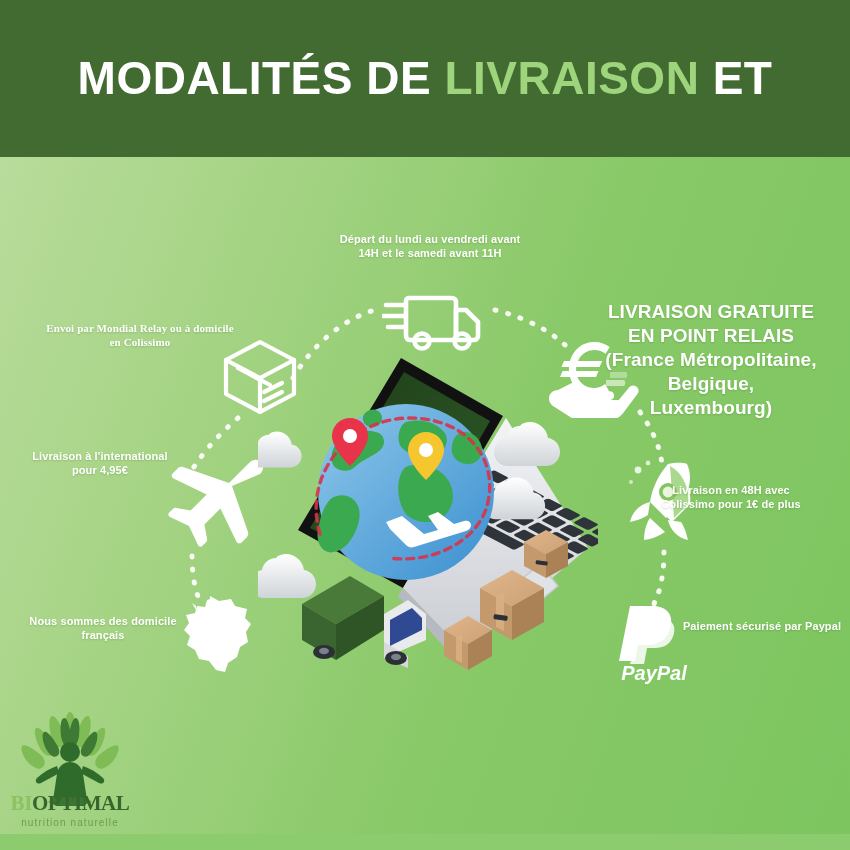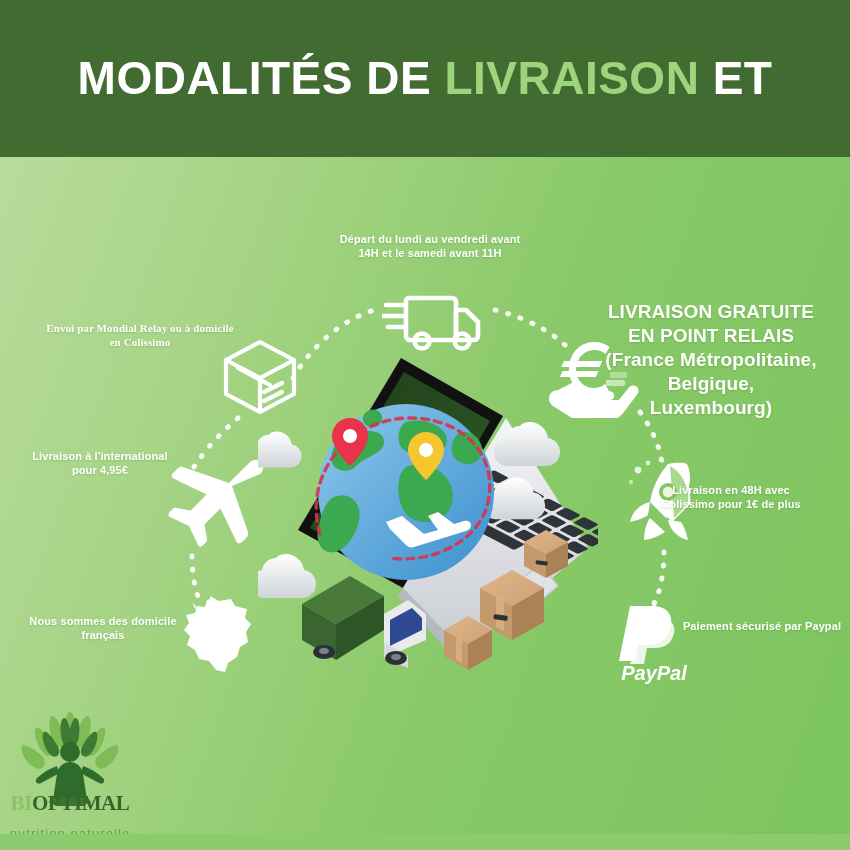--- a/index.html
+++ b/index.html
@@ -55,21 +55,21 @@
   .i-paypal{left:608px;top:600px;width:92px;height:84px;}
   
   .scene{position:absolute;left:258px;top:352px;width:340px;height:330px;}
   
   .brand{position:absolute;left:8px;top:706px;width:124px;height:104px;}
   .brand-txt{
     position:absolute;left:8px;top:791px;width:124px;text-align:center;
   }
   .bio-b{font-size:21px;font-weight:bold;color:#8cc263;letter-spacing:-.4px;font-family:"Liberation Serif",serif;}
   .bio-o{font-size:21px;font-weight:bold;color:#36662c;letter-spacing:-.4px;font-family:"Liberation Serif",serif;}
-  .bio-sub{font-size:13px;color:#6f9c53;letter-spacing:1.1px;margin-top:10px;}
+  .bio-sub{font-size:10px;color:#6f9c53;letter-spacing:1.1px;margin-top:1px;}
 </style>
 </head>
 <body>
 
 <div id="poster">
 
   <div class="header">
     <div class="header-inner">
       <div class="h-line"><span class="w">MODALITÉS DE </span><span class="g">LIVRAISON</span><span class="w"> ET</span></div>
     </div>

